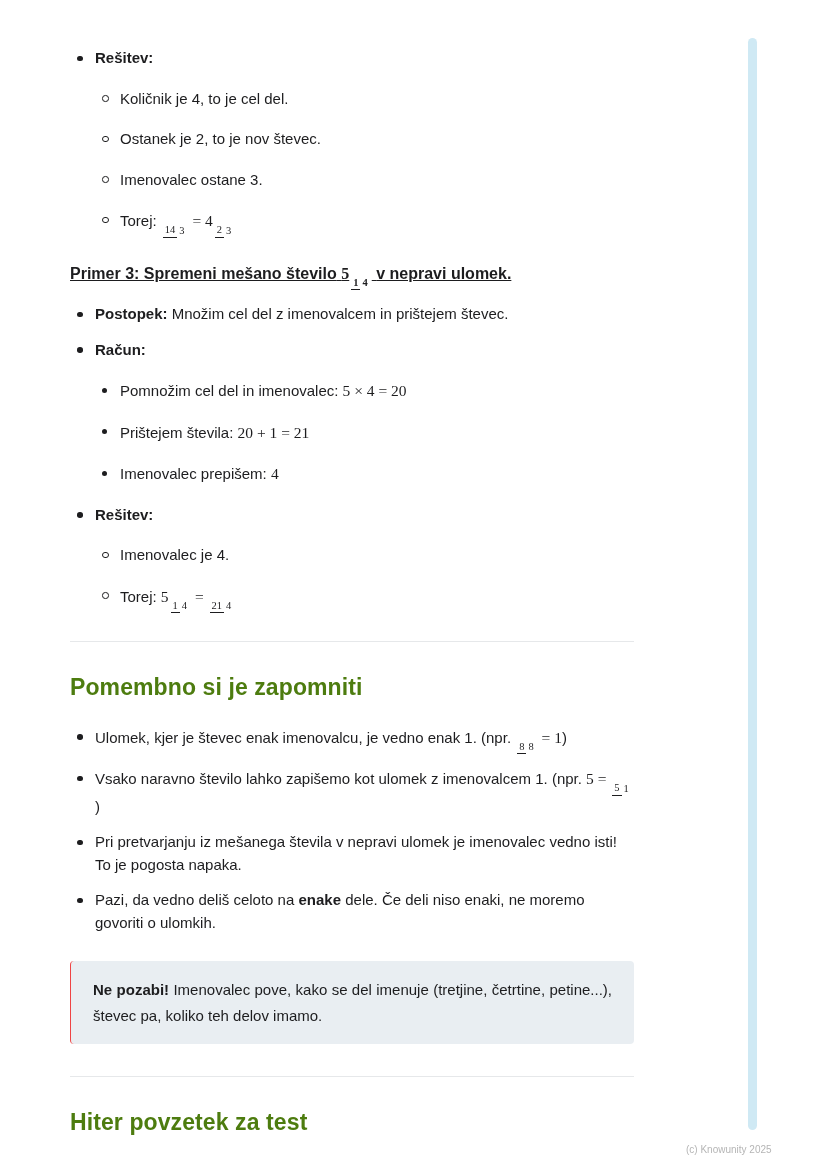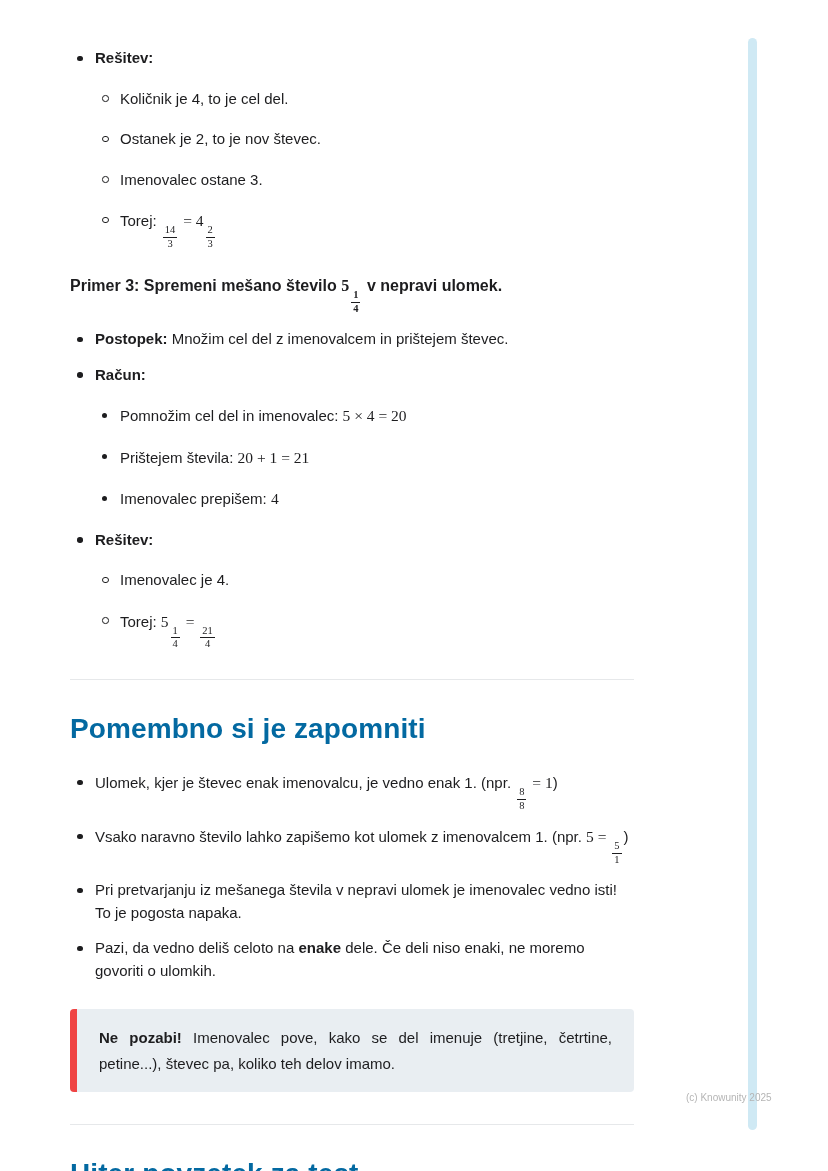--- a/index.html
+++ b/index.html
@@ -13,60 +13,60 @@
     line-height:1.5;
     overflow:hidden;
   }
   .content{position:absolute;left:70px;top:34px;width:564px;}
 
   .b{font-weight:700;text-align:center;}
   .math{font-family:"Liberation Serif",serif;font-size:15.5px;}
 
   
   .frac{
-    display:inline-flex;flex-direction:column;align-items:center;
+    display:inline-flex;flex-direction:row;align-items:center;
     font-family:"Liberation Serif",serif;
     font-size:10.5px;line-height:1.2;
     vertical-align:-7px;margin:0 2px;
   }
   .frac .fn{border-bottom:1px solid #1d1d1f;padding:0 2px;}
   .frac .fd{padding:0 2px;}
 
   
   ul{list-style:none;}
   .li1{position:relative;padding-left:25px;margin:13px 0;}
   .li1::before{content:"";position:absolute;left:7px;top:8.5px;width:5.5px;height:5.5px;border-radius:50%;background:#1d1d1f;}
   ul.sub{margin-top:12px;}
   .li2{position:relative;padding-left:25px;margin:18px 0;}
   ul.hollow .li2::before{content:"";position:absolute;left:7px;top:7.5px;width:4.5px;height:4.5px;border:1.3px solid #1d1d1f;border-radius:50%;background:transparent;}
   ul.soliddots .li2::before{content:"";position:absolute;left:7px;top:8.5px;width:5px;height:5px;border-radius:50%;background:#1d1d1f;}
 
-  .primer-heading{font-size:16px;font-weight:700;margin:24px 0 11px;}
+  .primer-heading{font-size:16px;font-weight:700;margin:24px 0 11px;text-decoration:underline;}
   .primer-heading .math{font-size:16px;}
 
-  h2{color:#0369a1;font-size:28px;font-weight:700;margin:27px 0 21px;letter-spacing:.1px;}
+  h2{color:#4d7c0f;font-size:23px;font-weight:700;margin:27px 0 21px;letter-spacing:.1px;}
 
   hr{border:none;border-top:1px solid #e6e8ea;margin:28px 0;}
 
   .callout{
     background:#e9eef2;
-    border-left:7px solid #ef4444;
+    border-left:1px solid #ef4444;
     border-radius:4px;
     padding:16px 22px;
     margin:27px 0 32px;
     text-align:justify;
     line-height:1.7;
   }
 
   .scrollbar{
     position:absolute;right:71px;top:38px;width:9px;height:1092px;
     background:#cfe9f4;border-radius:5px;
   }
   .watermark{
-    position:absolute;left:686px;top:1090px;
+    position:absolute;left:686px;top:1142px;
     font-size:10px;color:#b5b5b5;
   }
 </style>
 </head>
 <body>
 
 <div class="content">
 
   <ul>
     <li class="li1">

